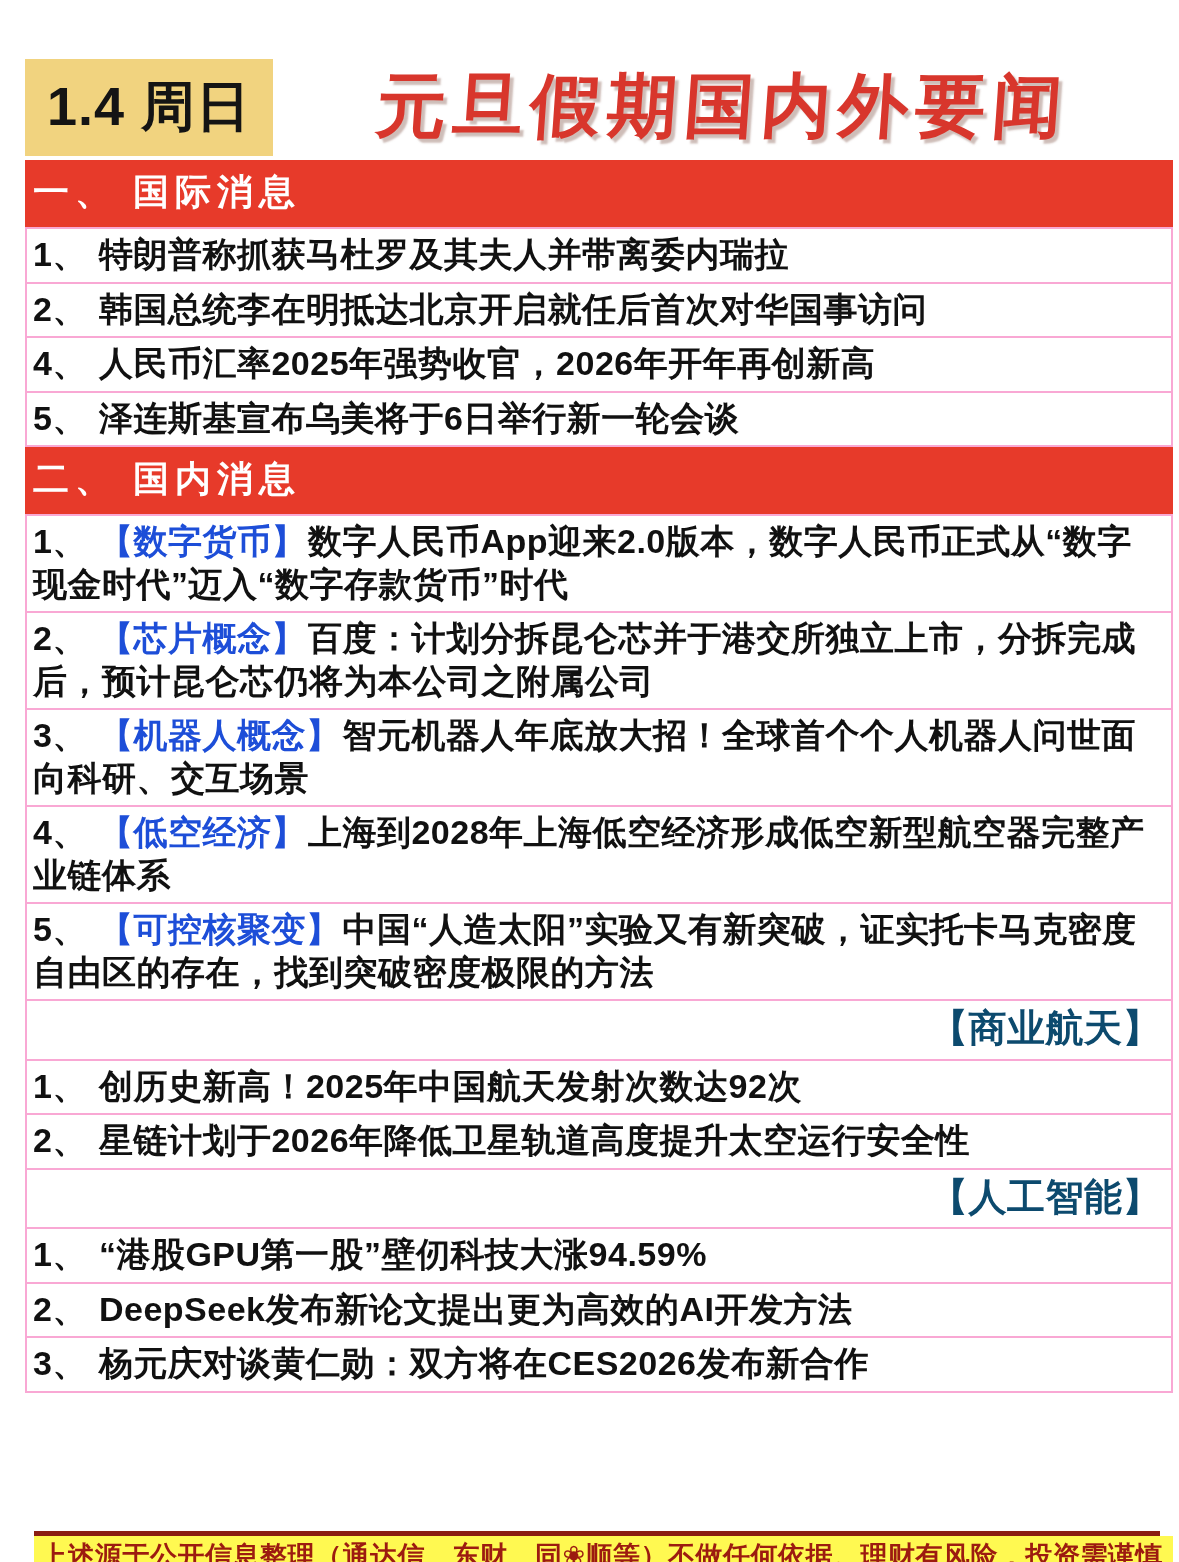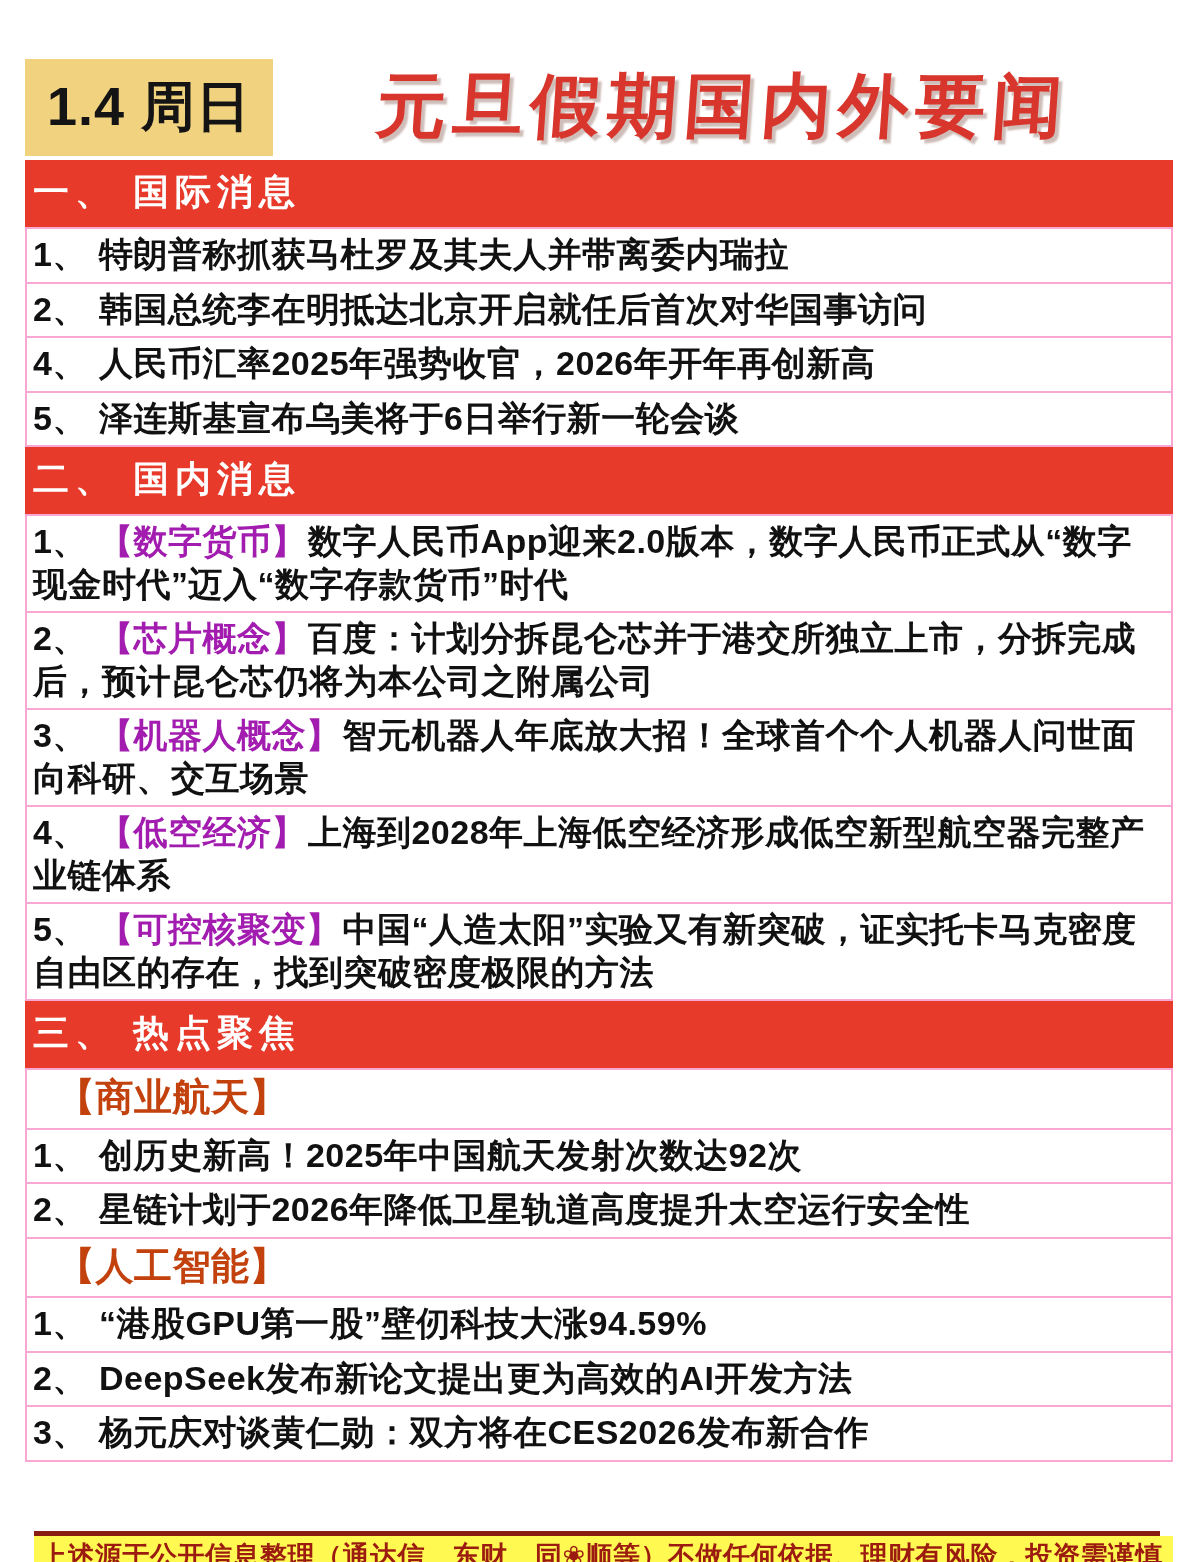--- a/index.html
+++ b/index.html
@@ -36,22 +36,22 @@
   .row {
     background:#ffffff;
     border:2px solid #f9a8d4;
     font-size:34px; font-weight:bold; color:#111111;
     line-height:1.25; letter-spacing:0.5px;
     padding:4px 10px 6px 6px;
     word-break:break-all;
   }
   .row + .row { margin-top:-2px; }
   .num { margin-right:12px; }
-  .tag { color:#a21caf; margin-right:2px; }
-  .subhead { color:#c2410c; font-size:38px; padding-left:30px; }
+  .tag { color:#1d4ed8; margin-right:2px; }
+  .subhead { color:#0c4a6e; font-size:38px; padding-left:30px;text-align:right; }
   
   .footer-wrap { position:absolute; left:34px; right:19px; bottom:0; }
   .footer-strip { height:5px; background:#8a1d12; }
   .footer-text {
     display:inline-block; background:#fff951; color:#9c1b10;
     font-weight:bold; font-size:27px; letter-spacing:0.5px;
     padding:2px 10px 4px 6px; white-space:nowrap;
   }
 </style>
 </head>
@@ -90,21 +90,20 @@
   <div class="row">
     <span class="num">3、</span><span class="tag">【机器人概念】</span><span>智元机器人年底放大招！全球首个个人机器人问世面向科研、交互场景</span>
   </div>
   <div class="row">
     <span class="num">4、</span><span class="tag">【低空经济】</span><span>上海到2028年上海低空经济形成低空新型航空器完整产业链体系</span>
   </div>
   <div class="row">
     <span class="num">5、</span><span class="tag">【可控核聚变】</span><span>中国“人造太阳”实验又有新突破，证实托卡马克密度自由区的存在，找到突破密度极限的方法</span>
   </div>
 
-  <div class="banner">三、 热点聚焦</div>
 
   <div class="row subhead">【商业航天】</div>
 
   <div class="row">
     <span class="num">1、</span><span>创历史新高！2025年中国航天发射次数达92次</span>
   </div>
   <div class="row">
     <span class="num">2、</span><span>星链计划于2026年降低卫星轨道高度提升太空运行安全性</span>
   </div>
 

